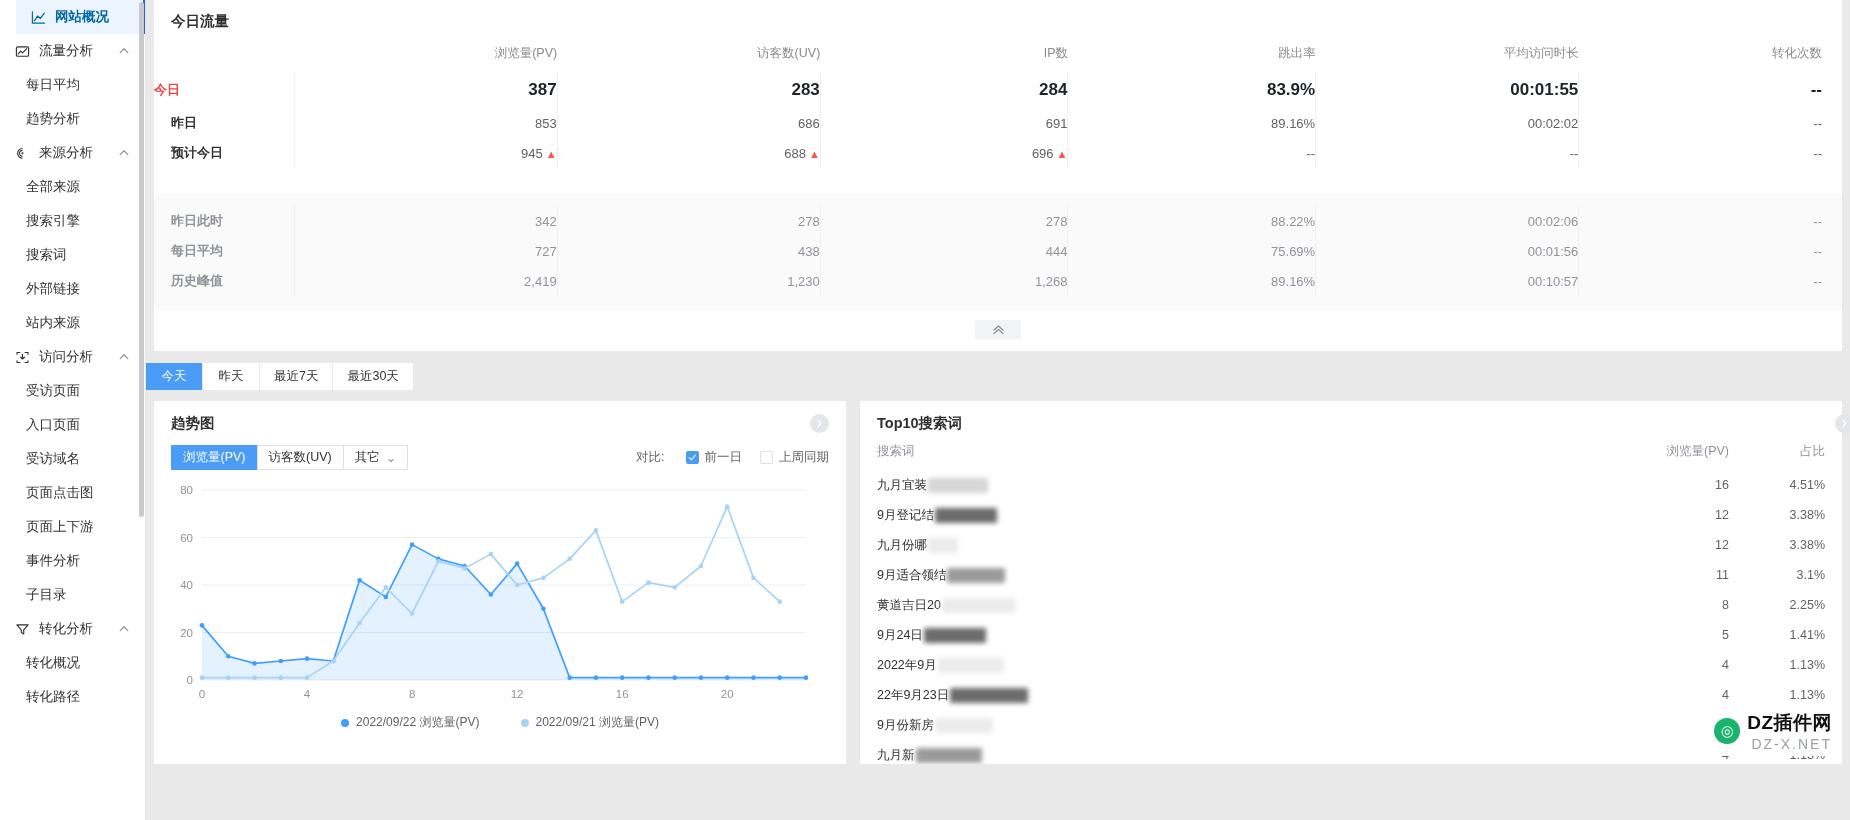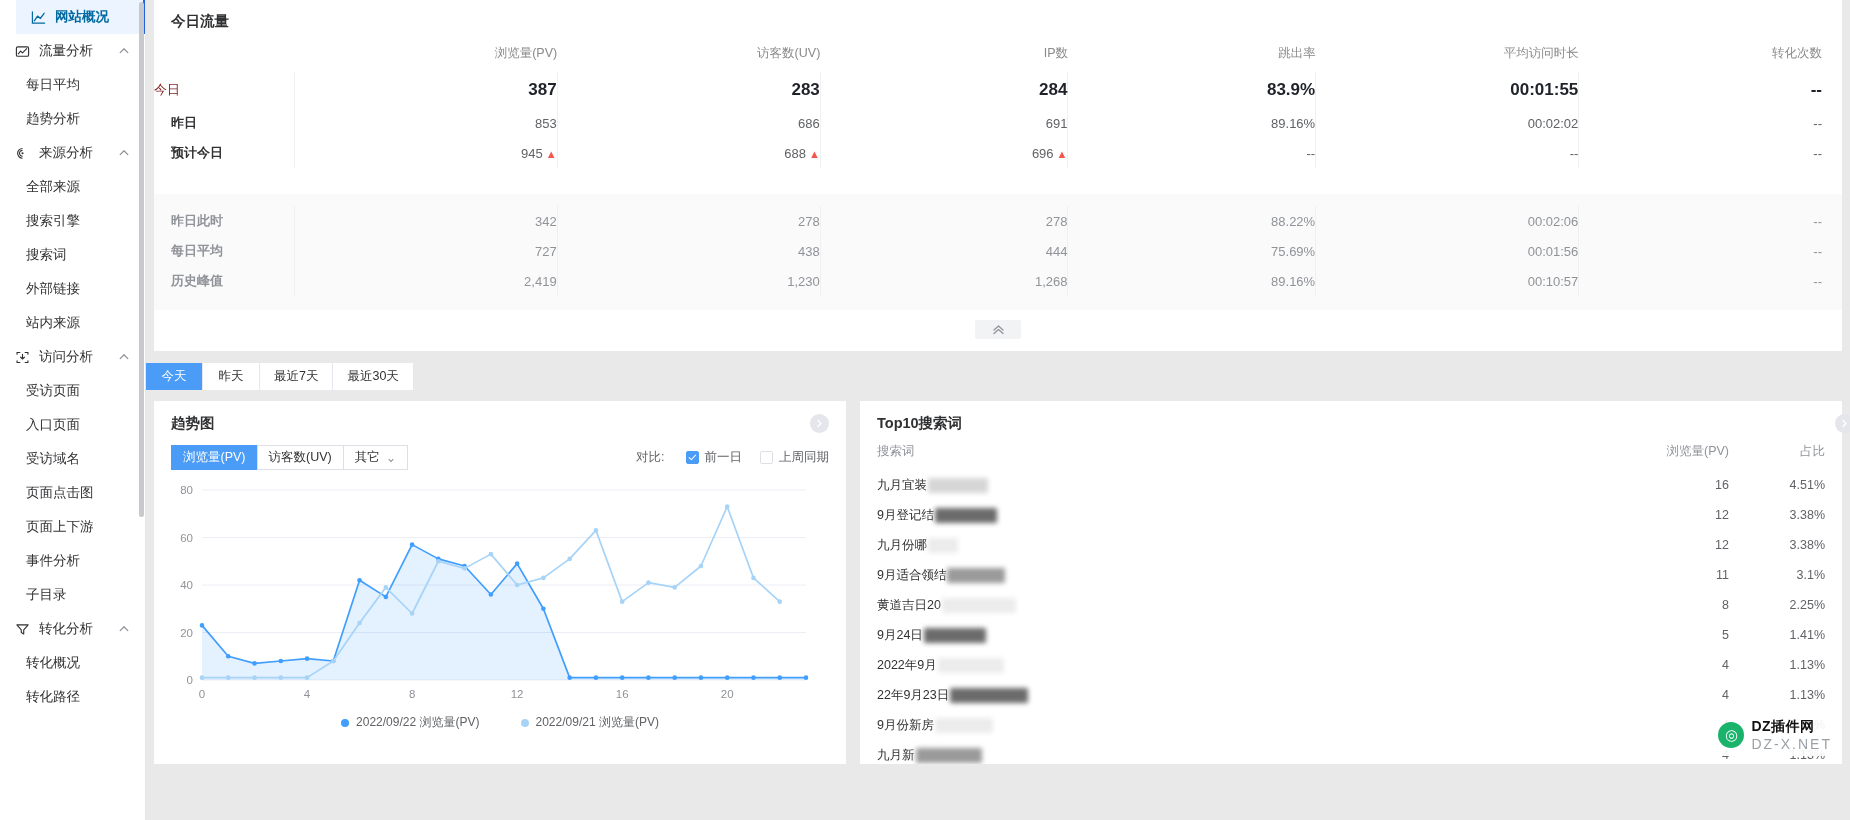--- a/index.html
+++ b/index.html
@@ -83,21 +83,21 @@
   table.traffic td {
     font-size: 13px; color: #606266; text-align: right;
     padding: 6px 0; border-left: 1px solid #f0f0f0;
     vertical-align: middle;
   }
   table.traffic td.rowlabel {
     text-align: left; border-left: none; color: #303133;
     padding-left: 17px; font-size: 13px; font-weight: bold;
   }
   table.traffic tr.today td { font-size: 17px; font-weight: 700; color: #1f2329; padding: 8px 0; }
-  table.traffic tr.today td.rowlabel { font-size: 13px; font-weight: 400; color: #7f1d1d; }
+  table.traffic tr.today td.rowlabel { font-size: 13px; font-weight: 700; color: #ef4444; }
   .pad-r { padding-right: 20px !important; }
   .up-arrow { color: #f5564f; font-size: 11px; margin-left: 3px; }
   .gray-block { background: #fafafa; }
   .gray-block td { color: #909399 !important; }
 
   .collapse-row {
     display: flex; justify-content: center; align-items: center;
     padding: 10px 0 12px 0; background: #fff;
   }
   .collapse-btn {
@@ -197,21 +197,21 @@
     display: flex; align-items: center; gap: 7px;
     padding: 4px 10px 4px 6px;
     background: rgba(255,255,255,0.9);
     border-radius: 4px;
   }
   .wm-logo {
     width: 26px; height: 26px; border-radius: 50%;
     background: #19b36b; display: flex; align-items: center;
     justify-content: center; color: #fff; font-size: 15px; font-weight: 700;
   }
-  .wm-main { font-size: 14px; font-weight: 700; color: #111; letter-spacing: .5px; }
+  .wm-main { font-size: 19px; font-weight: 700; color: #111; letter-spacing: .5px; }
   .wm-sub { font-size: 14px; color: #9aa0a6; letter-spacing: 2px; text-align: right; }
 </style>
 </head>
 <body>
 
 <div class="app">
 
   <aside class="sidebar">
     <div id="sidebar-nav">
         <div class="nav-top active">

